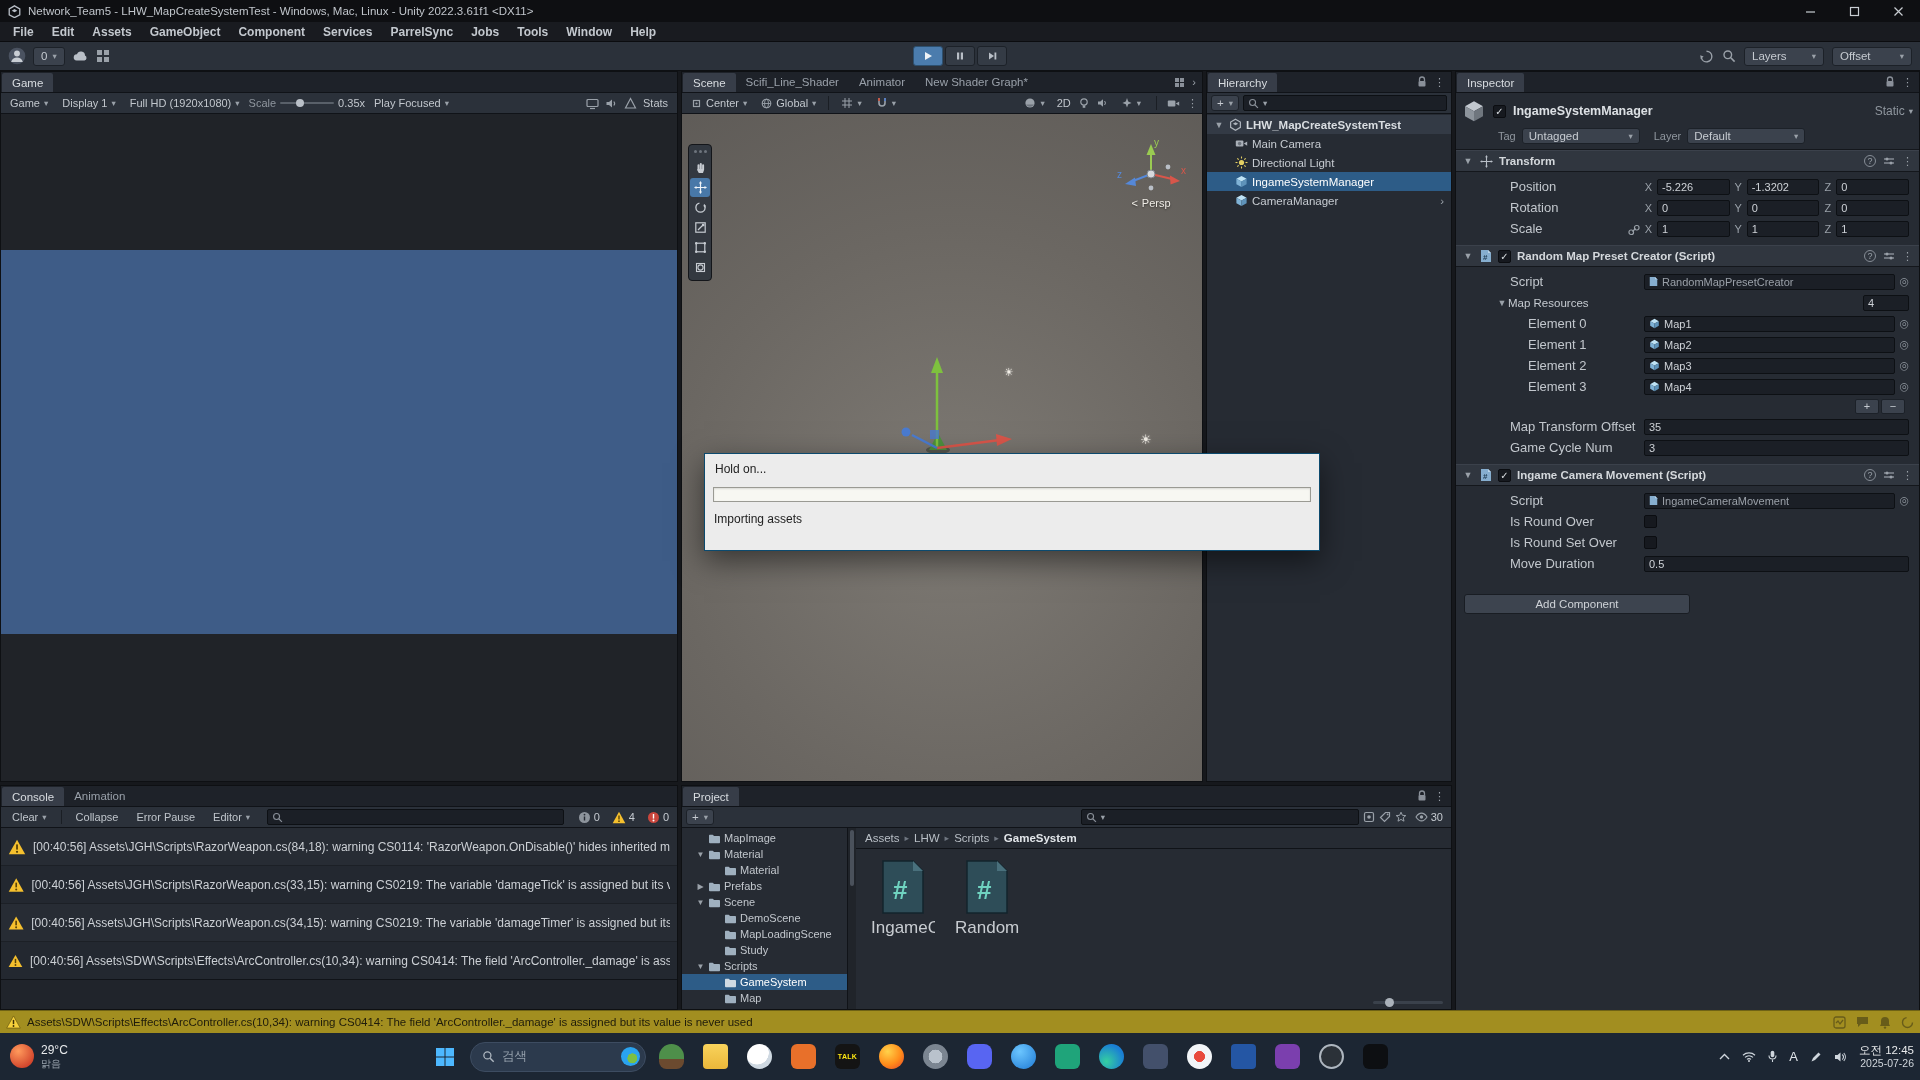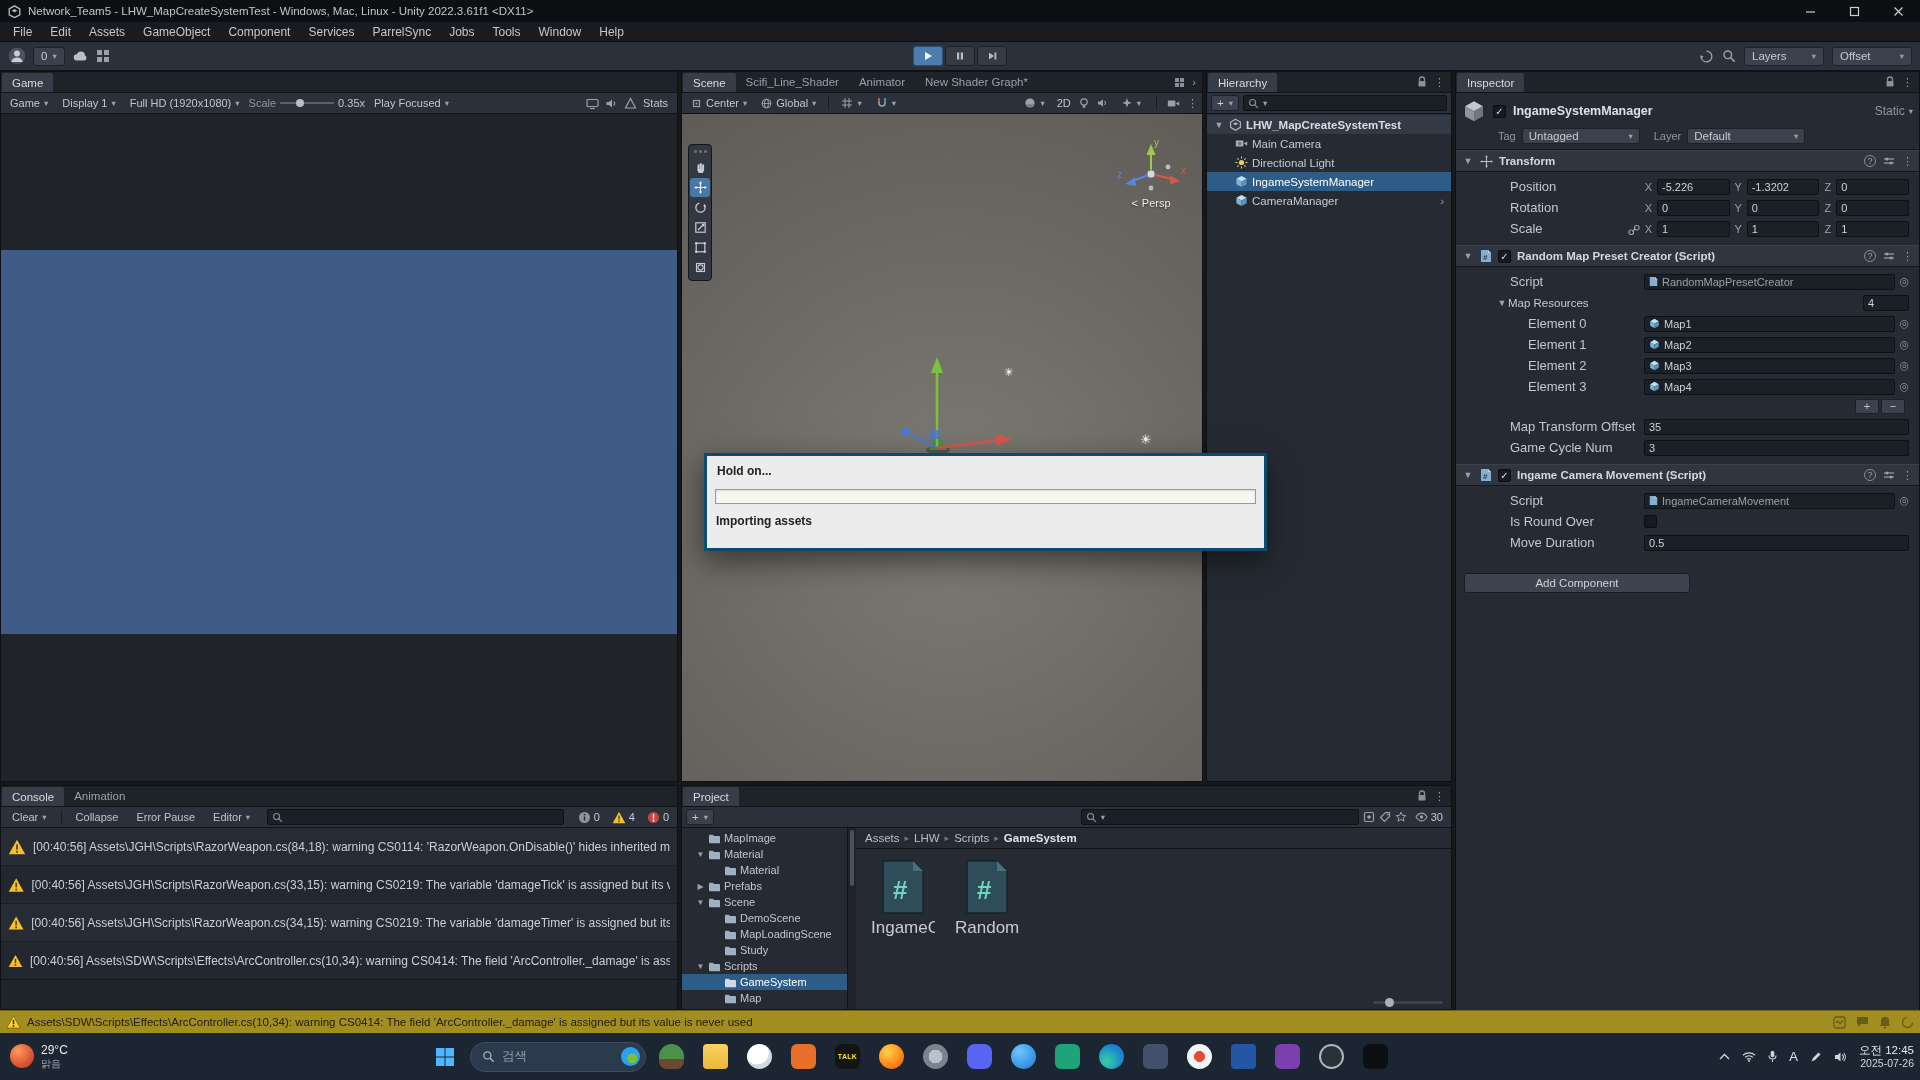--- a/index.html
+++ b/index.html
@@ -4,21 +4,21 @@
 <style>
   *{box-sizing:border-box;margin:0;padding:0;}
   html,body{width:1920px;height:1080px;overflow:hidden;}
   body{position:relative;background:#16181c;font-family:"Liberation Sans","DejaVu Sans",sans-serif;font-size:12px;color:#c6cbd1;cursor:default;}
   svg{display:block;}
   
   .titlebar{position:absolute;left:0;top:0;width:1920px;height:22px;background:#0e0f12;display:flex;align-items:center;padding-left:8px;gap:7px;font-size:11.5px;color:#c0c5cb;}
   .win-controls{margin-left:auto;display:flex;height:100%;}
   .wbtn{width:44px;height:100%;display:flex;align-items:center;justify-content:center;}
   .menubar{position:absolute;left:0;top:22px;width:1920px;height:20px;background:#191b20;border-bottom:1px solid #0b0c0f;display:flex;align-items:center;padding-left:4px;font-size:12px;color:#c3c8ce;}
-  .menu-item{padding:0 9px;height:100%;display:flex;align-items:center;}
+  .menu-item{padding:0 9px;height:100%;display:flex;align-items:center;font-weight:bold;}
   .toolbar{position:absolute;left:0;top:42px;width:1920px;height:29px;background:#2b313a;border-bottom:1px solid #0e1013;}
   .tb-left{position:absolute;left:8px;top:0;height:28px;display:flex;align-items:center;gap:7px;}
   .tb-center{position:absolute;left:50%;top:4px;transform:translateX(-50%);display:flex;gap:2px;}
   .tb-right{position:absolute;right:8px;top:0;height:28px;display:flex;align-items:center;gap:8px;}
   .playbtn{width:30px;height:20px;border-radius:3px;background:#343b45;border:1px solid #1c2128;display:flex;align-items:center;justify-content:center;}
   .playbtn.active{background:#4b7cad;border-color:#2d506f;}
   .dd{height:19px;background:#3b424d;border:1px solid #1c2128;border-radius:3px;display:flex;align-items:center;gap:5px;padding:0 7px;font-size:11.5px;color:#c6cbd1;}
   .caret{font-size:8.5px;color:#9aa1a9;line-height:1;}
   .fdd{display:flex;align-items:center;gap:4px;padding:0 5px;font-size:11px;color:#c2c7cd;height:100%;}
   
@@ -139,21 +139,21 @@
   .a14{background:#2456a4;border-radius:4px;}
   .a15{background:#7b3fae;}
   .a16{background:#2b3138;border-radius:50%;border:2px solid #aeb6bf;}
   .a17{background:#0d0f12;}
   .tray{position:absolute;right:6px;display:flex;align-items:center;gap:12px;color:#cfd6dd;}
   .imeA{font-size:13px;color:#dfe4e9;}
   .clock{text-align:right;line-height:1.25;}
   .clock .t{font-size:11.5px;color:#e8eaec;}
   .clock .d{font-size:10.5px;color:#cfd5db;}
   
-  .modal{position:absolute;left:704px;top:453px;width:563px;height:98px;background:#ececec;border:3px solid #0c4a6e;box-shadow:0 10px 28px rgba(0,0,0,.5);z-index:50;font-weight:bold;}
+  .modal{position:absolute;left:704px;top:453px;width:616px;height:98px;background:#ececec;border:1px solid #0c4a6e;box-shadow:0 10px 28px rgba(0,0,0,.5);z-index:50;}
   .mtitle{position:absolute;left:10px;top:8px;font-size:12px;color:#222;}
   .mbar{position:absolute;left:8px;right:8px;top:33px;height:15px;background:#f7f7f2;border:1px solid #9a9a93;box-shadow:inset 0 1px 2px rgba(0,0,0,.12);}
   .mmsg{position:absolute;left:9px;top:58px;font-size:12px;color:#222;}
 </style>
 </head>
 <body>
 
 <div class="titlebar">
   <span>
     <svg width="13" height="13" viewBox="0 0 16 16">
@@ -897,20 +897,26 @@
           <span class="picker">◎</span>
         </span>
       </div>
       <div class="prow">
         <span class="plabel">Is Round Over</span>
         <span class="pval">
             <span class="cb"></span>
           </span>
       </div>
       <div class="prow">
+        <span class="plabel">Is Round Set Over</span>
+        <span class="pval">
+            <span class="cb"></span>
+          </span>
+      </div>
+      <div class="prow">
         <span class="plabel">Move Duration</span>
         <span class="pval">
             <span class="field nf">
               <span>0.5</span>
             </span>
           </span>
       </div>
     </div>
 
     <div class="addrow">

